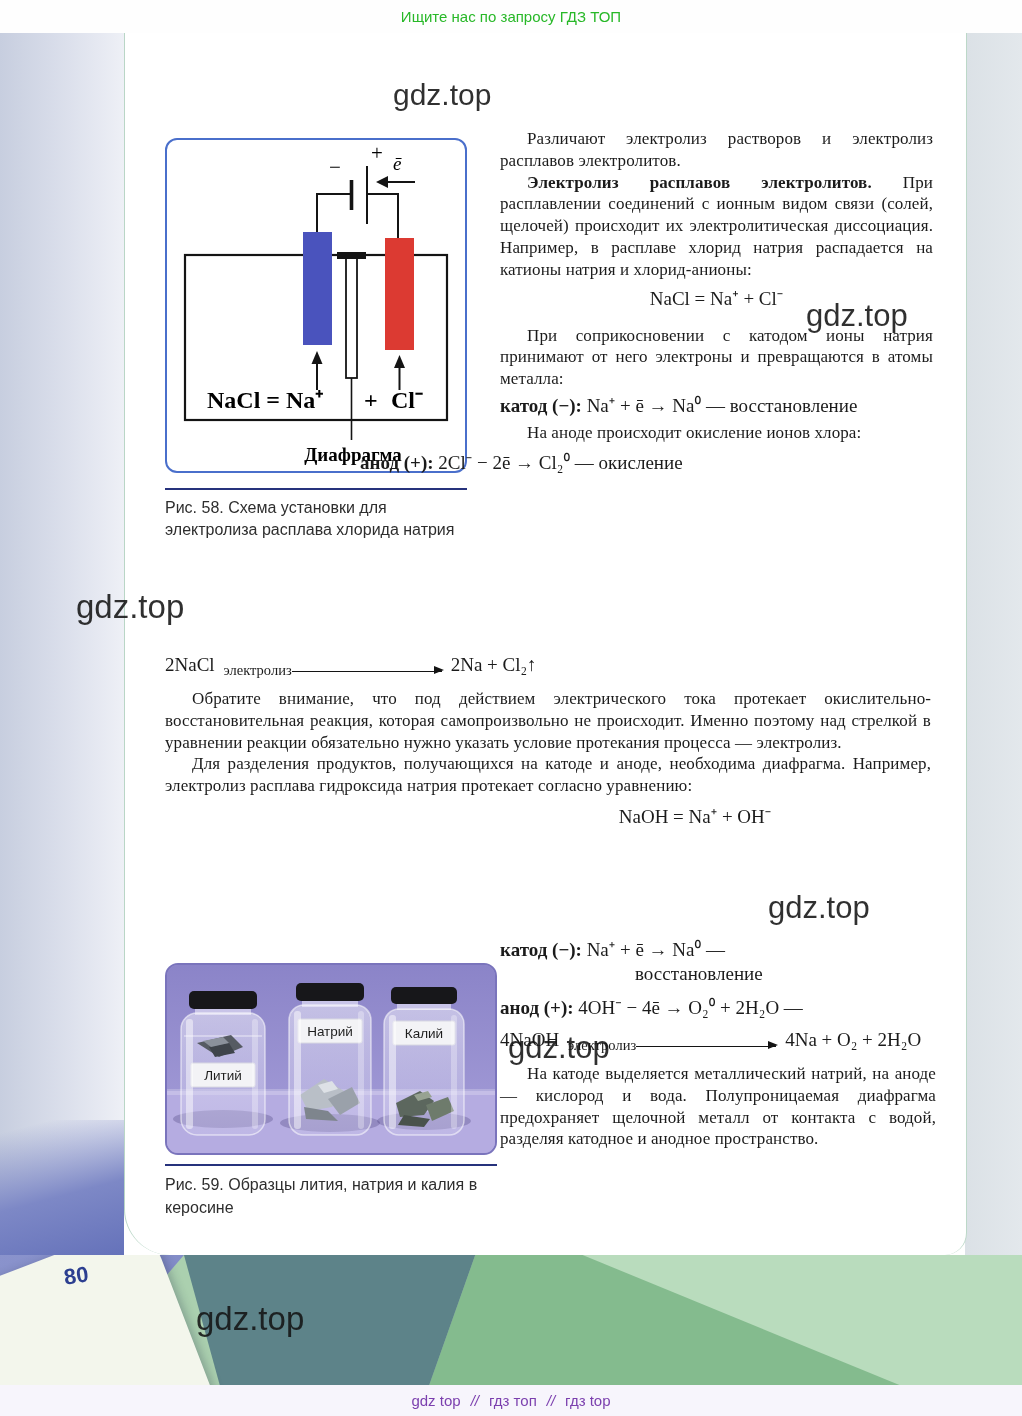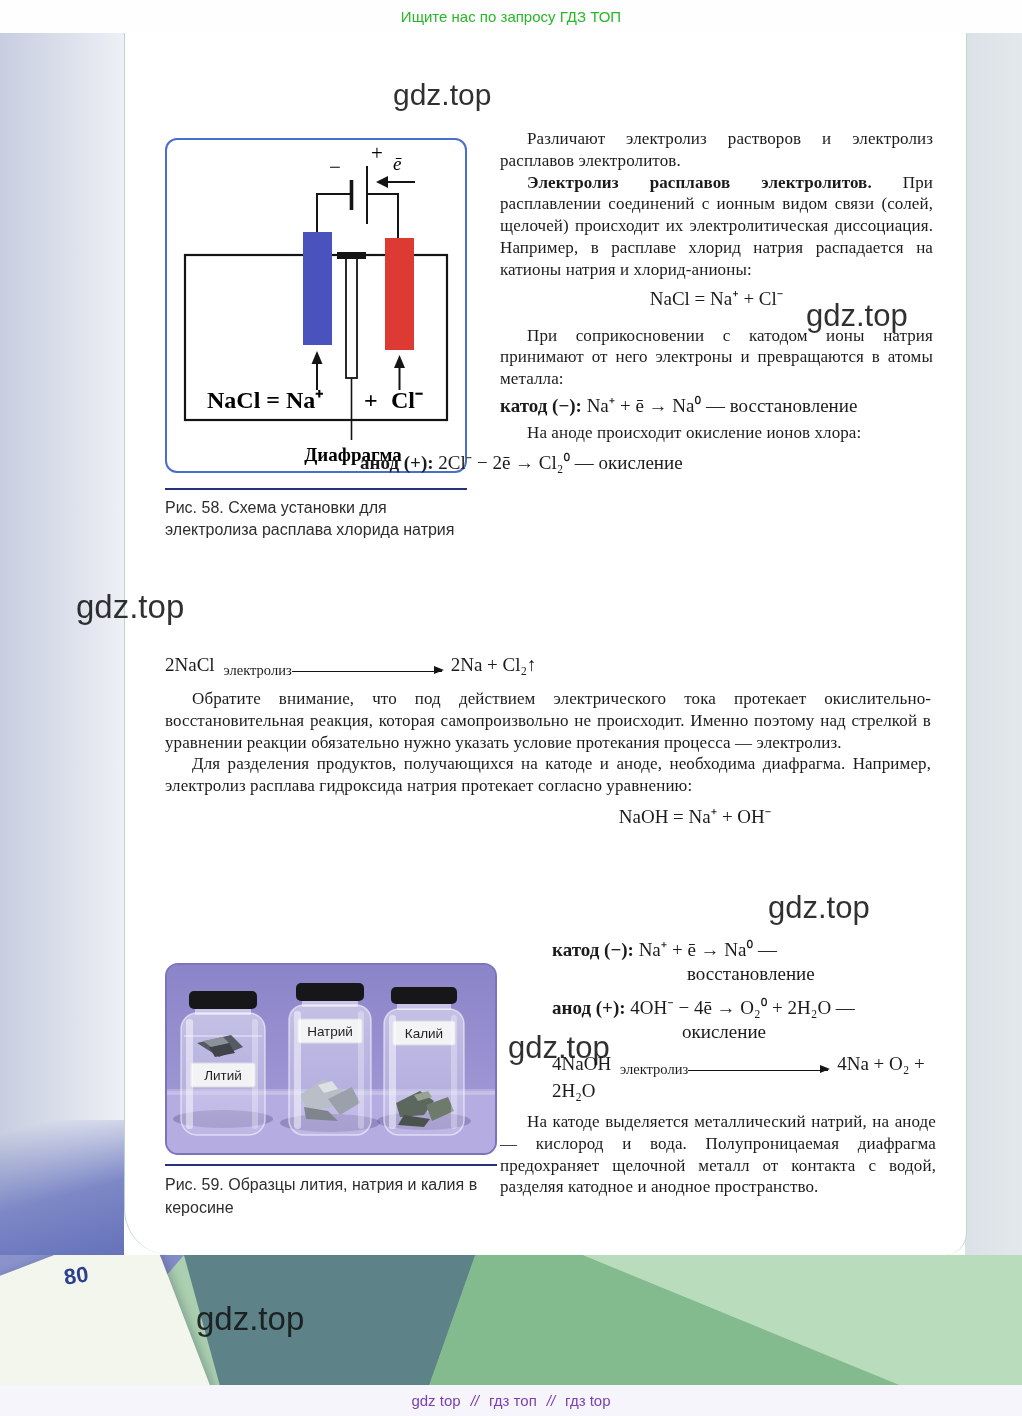--- a/index.html
+++ b/index.html
@@ -43,21 +43,21 @@
   .rcol2{position:absolute;left:500px;top:938px;width:436px;z-index:3;}
   .fb1{position:absolute;left:165px;top:645px;width:766px;z-index:3;}
 
   .eq{font-size:19px;line-height:24px;}
   .eq b{font-weight:bold;text-align:center;}
   .eq-center{text-align:center;margin:6px 0;}
   .eq-cat1{margin:4px 0;}
   .eq-anode1{margin:7px 0 0 -140px;}
   .eq-sumrow{margin:8px 0;}
   .eq-naoh{text-align:center;padding-left:294px;margin-top:8px;}
-  .eq-left{margin-left:52px;margin-bottom:2px;}
+  .eq-left{margin-bottom:2px;}
   .eq-left.m2{margin-top:10px;}
   .eq-left.m3{margin-top:8px;}
   .eq-tail{font-size:19px;line-height:24px;}
   .t1{margin-left:135px;}
   .t2{margin-left:130px;}
   .p9{margin-top:8px;}
 
   
   .rxarrow{display:inline-flex;flex-direction:row;align-items:center;vertical-align:-4px;margin:0 9px;}
   .rxarrow .albl{font-size:14.5px;line-height:15px;margin-bottom:2px;}
@@ -258,21 +258,20 @@
 
   <div class="rcol2">
     <div class="eq eq-left">
       <b>катод (−):</b>
       <span>Na⁺ + ē → Na⁰ —</span>
       <div class="eq-tail t1">восстановление</div>
     </div>
     <div class="eq eq-left m2">
       <b>анод (+):</b>
       <span>4OH⁻ − 4ē → O₂⁰ + 2H₂O —</span>
-      <div class="eq-tail t2">окисление</div>
     </div>
     <div class="eq eq-left m3">
       <span>4NaOH</span><span class="rxarrow short">
           <span class="albl">электролиз</span>
           <span class="aline"></span>
         </span><span>4Na + O₂ + 2H₂O</span>
     </div>
     <p class="para ind p9">На катоде выделяется металлический натрий, на аноде — кислород и вода. Полупроницаемая диафрагма предохраняет щелочной металл от контакта с водой, разделяя катодное и анодное пространство.</p>
   </div>
 

